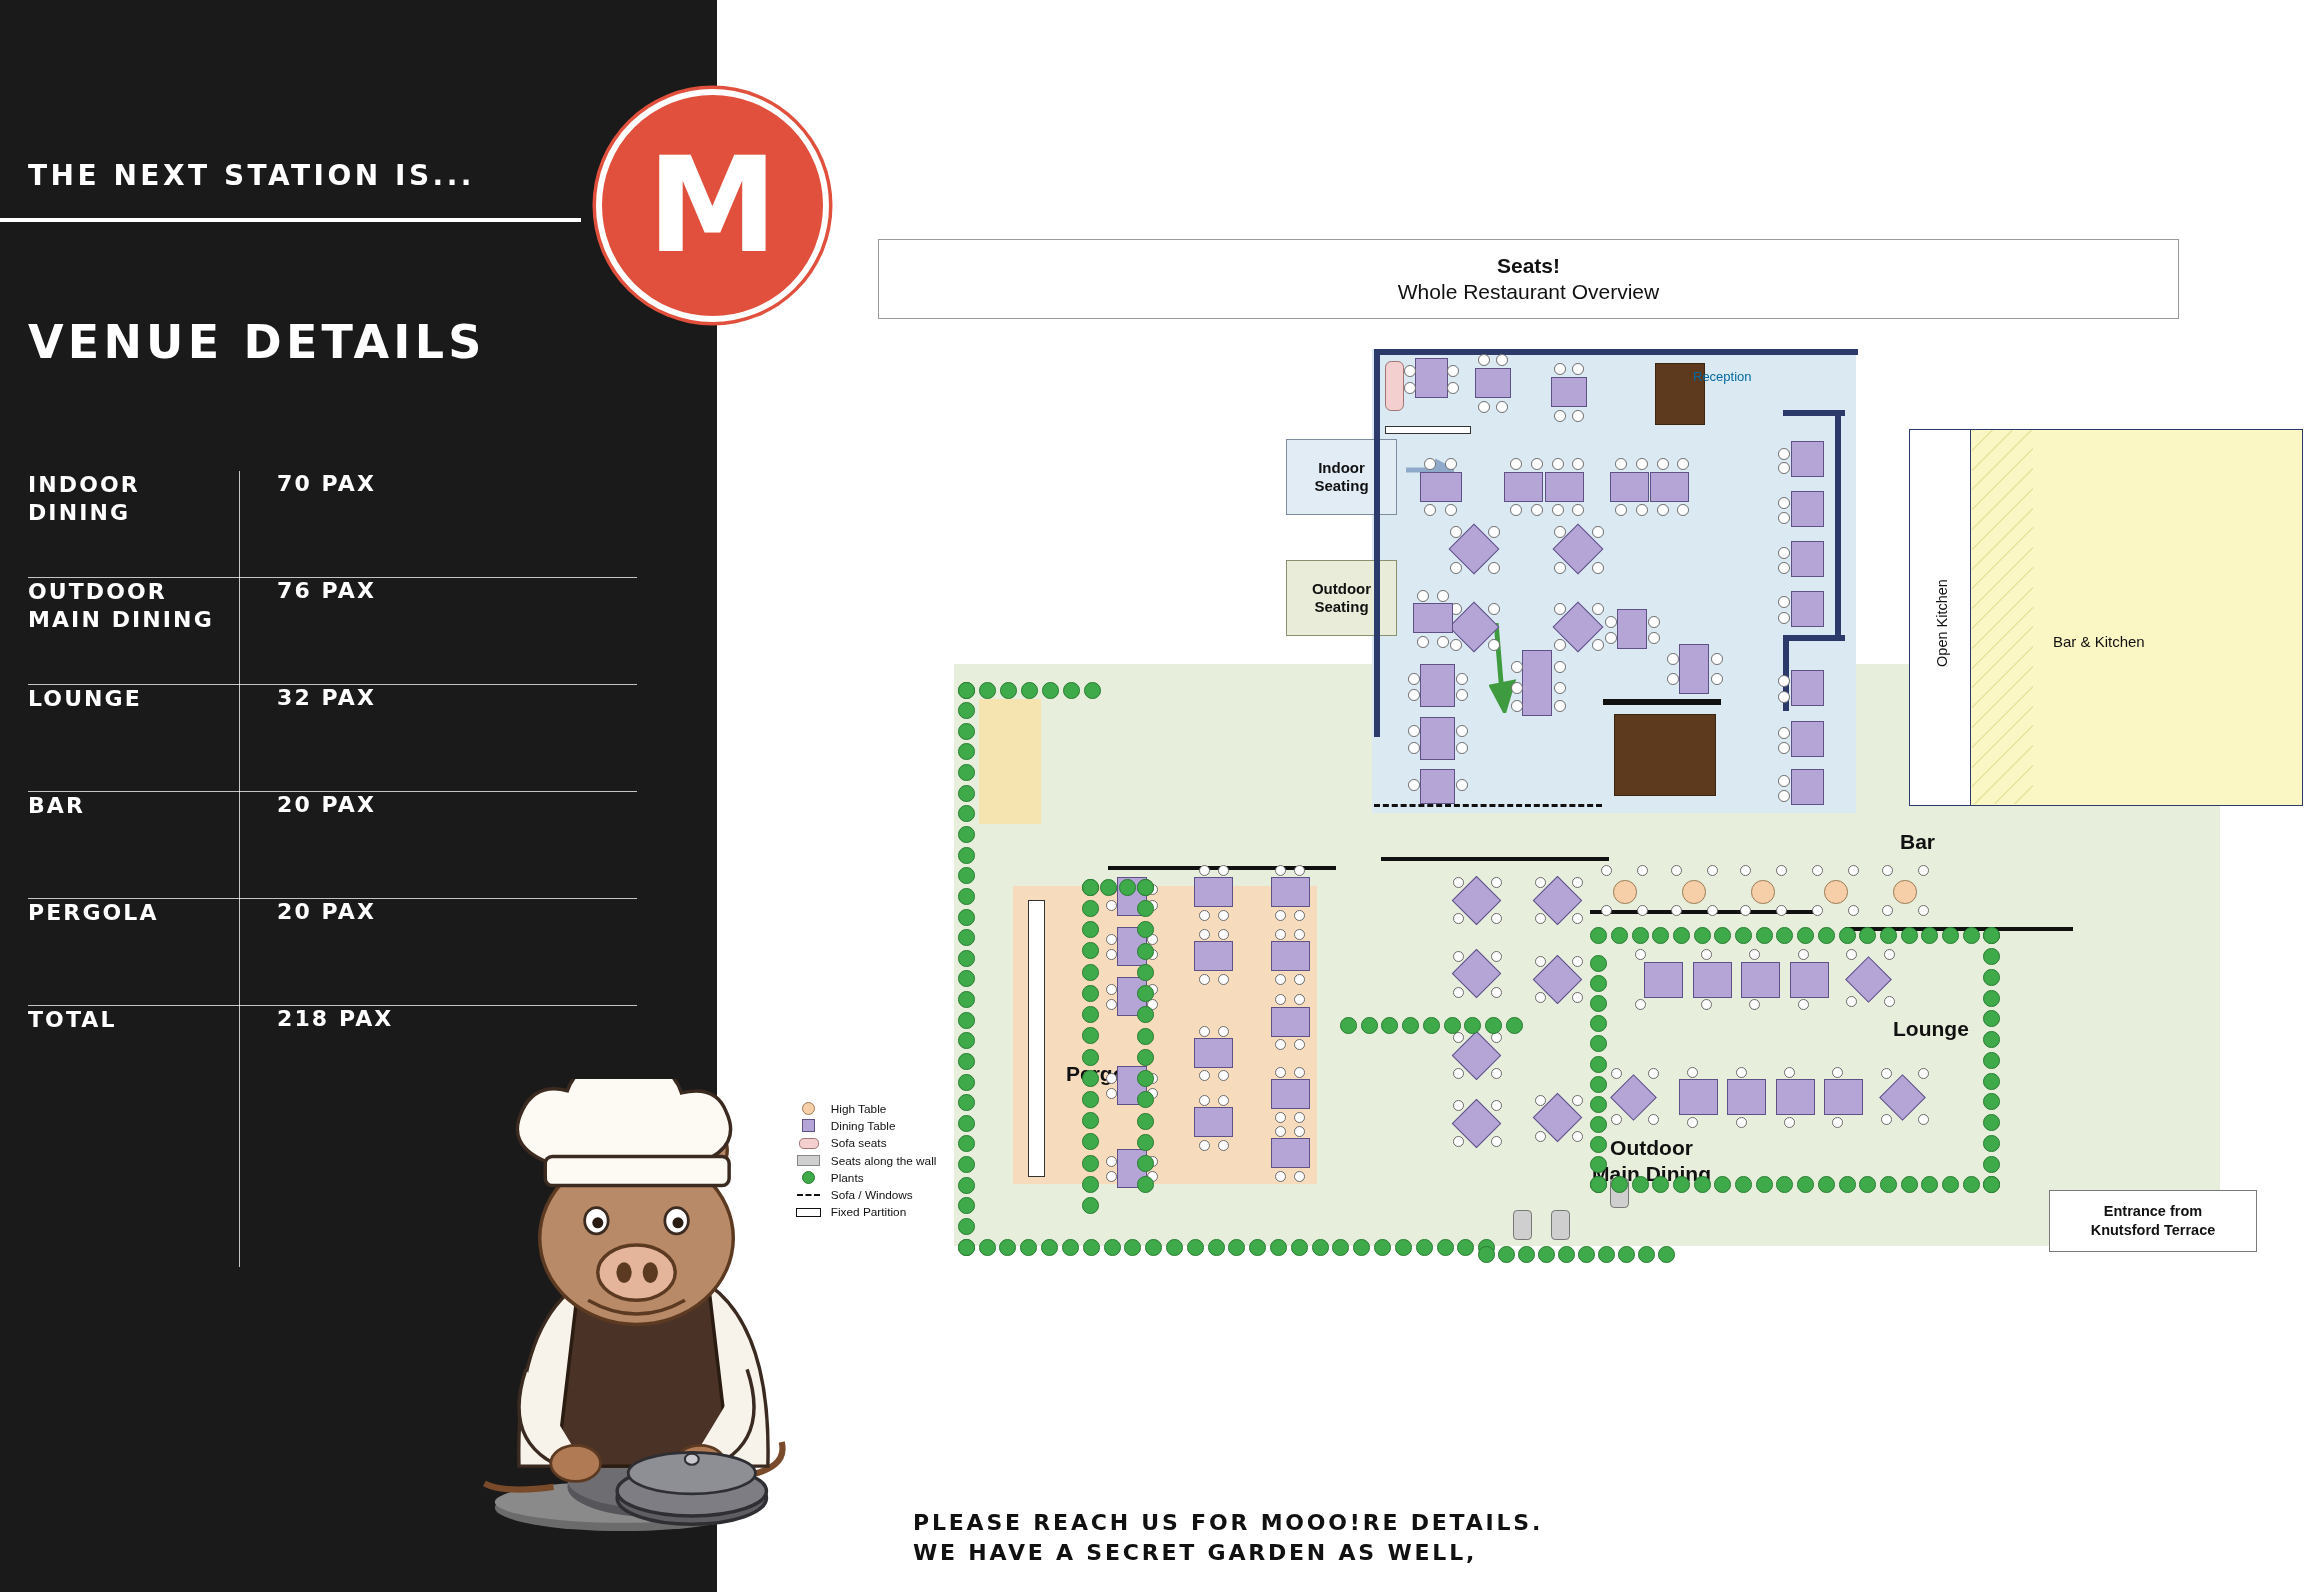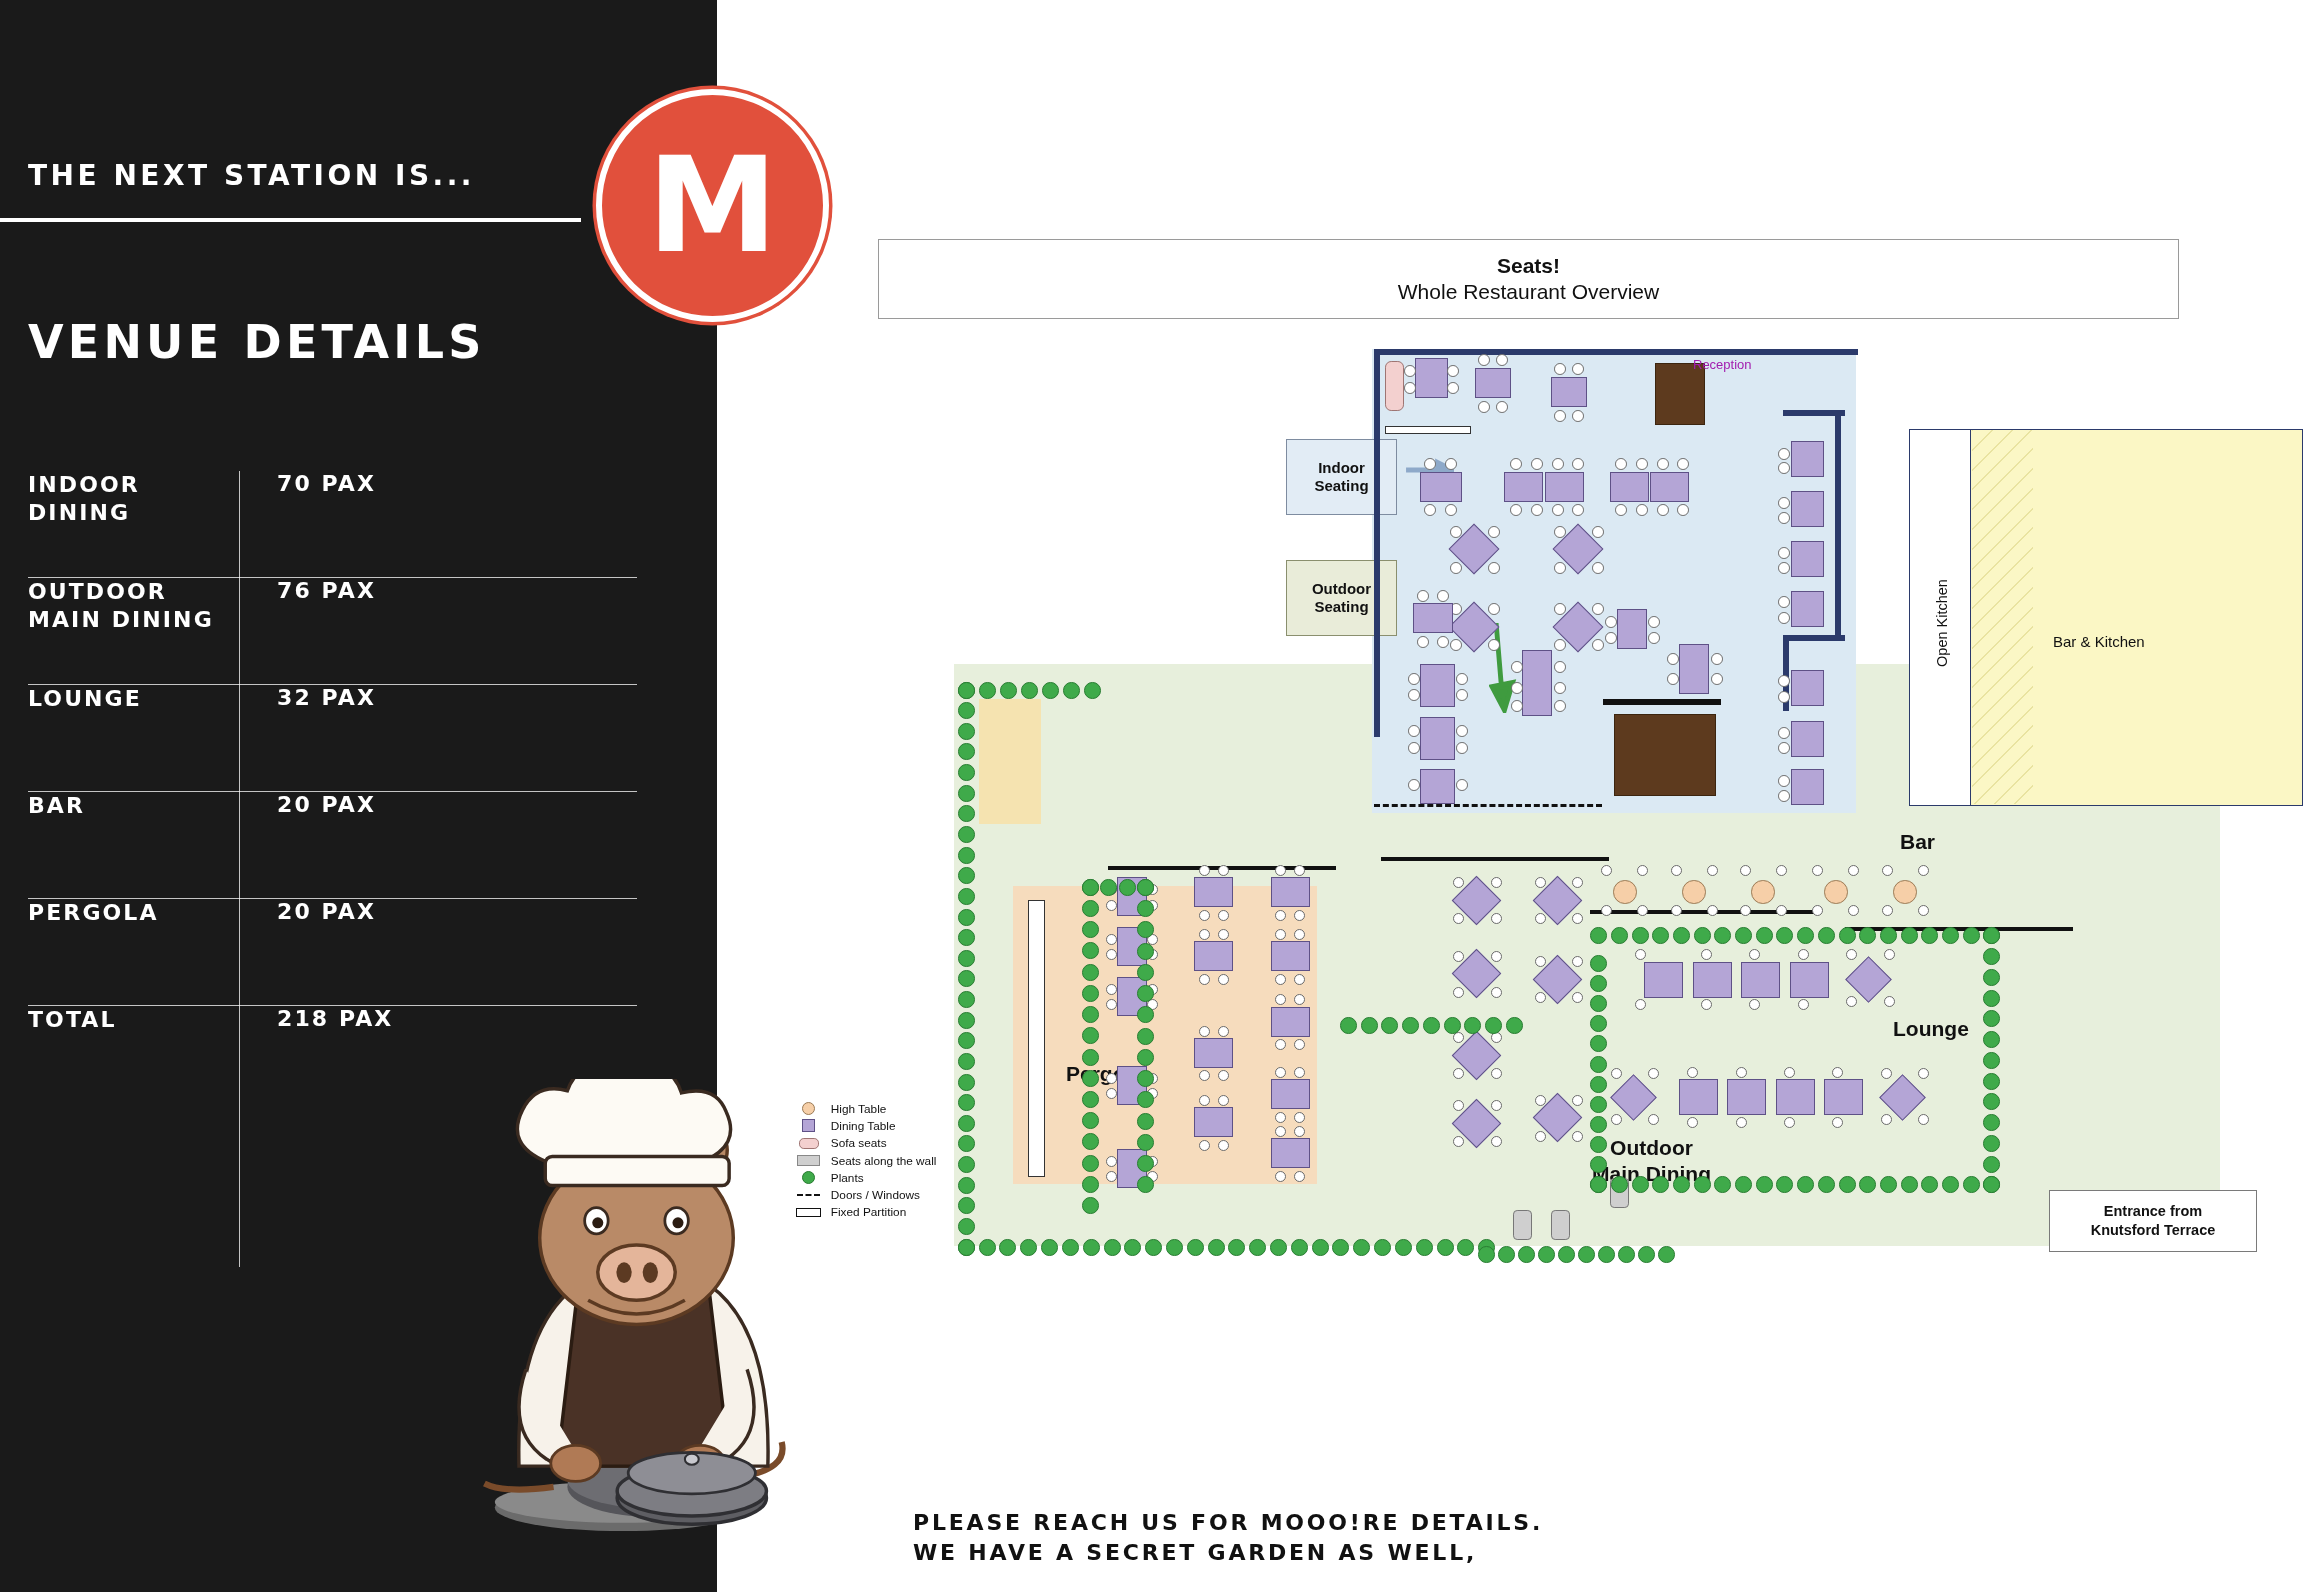--- a/index.html
+++ b/index.html
@@ -58,21 +58,21 @@
   #lbl-indoor-seating{left:569px;top:439px;width:111px;height:76px;background:#e2ecf5;border:0.7px solid #7e8ca0;display:flex;align-items:center;justify-content:center;text-align:center;font-size:15px;font-weight:bold;color:#111;line-height:1.2;}
   #lbl-outdoor-seating{left:569px;top:560px;width:111px;height:76px;background:#e9ecd9;border:0.7px solid #8a8f6e;display:flex;align-items:center;justify-content:center;text-align:center;font-size:15px;font-weight:bold;color:#111;line-height:1.2;}
 
   #washrooms{left:1194px;top:354px;width:374px;height:54px;background:#f7dcc0;border:1.4px solid #2b3a6b;display:flex;align-items:center;justify-content:space-between;padding:0 15px;}
   #wr-male{font-size:15px;color:#111;}
   #wr-title{font-size:19.4px;font-weight:bold;color:#111;}
   #wr-female{font-size:15px;color:#111;}
 
   #entrance{left:1332px;top:1190px;width:208px;height:62px;background:#ffffff;border:0.7px solid #7a7a7a;display:flex;align-items:center;justify-content:center;text-align:center;font-size:14.5px;font-weight:bold;color:#111;line-height:1.3;}
 
-  #reception-lbl{left:976px;top:357px;font-size:13px;color:#a21caf;}
+  #reception-lbl{left:976px;top:369px;font-size:13px;color:#0369a1;}
   #openkitchen-lbl{left:1194px;top:547px;width:62px;height:152px;display:flex;align-items:center;justify-content:center;}
   #openkitchen-lbl span{transform:rotate(-90deg);white-space:nowrap;font-size:14.5px;color:#111;}
   #barkitchen-lbl{left:1336px;top:633px;font-size:15px;color:#111;}
   #bar-lbl{left:1183px;top:830px;font-size:21px;font-weight:bold;color:#111;}
   #lounge-lbl{left:1176px;top:1017px;font-size:21px;font-weight:bold;color:#111;}
   #pergola-lbl{left:349px;top:1062px;font-size:21px;font-weight:bold;color:#111;}
   #outdoor-main-lbl{left:875px;top:1135px;font-size:21px;font-weight:bold;color:#111;text-align:center;line-height:1.25;}
 
   .arrow-blue{left:689px;top:457px;width:48px;height:26px;}
   .arrow-green{left:772px;top:623px;width:35px;height:90px;}
@@ -174,21 +174,21 @@
   <div class="lg-row">
     <div class="lg-key">
         <div class="sw-plant"></div>
       </div>
     <div class="lg-label">Plants</div>
   </div>
   <div class="lg-row">
     <div class="lg-key">
         <div class="sw-door"></div>
       </div>
-    <div class="lg-label">Doors / Windows</div>
+    <div class="lg-label">Sofa / Windows</div>
   </div>
   <div class="lg-row">
     <div class="lg-key">
         <div class="sw-part"></div>
       </div>
     <div class="lg-label">Fixed Partition</div>
   </div>
 </div>
 
 <svg id="pig" viewBox="0 0 640 690">

